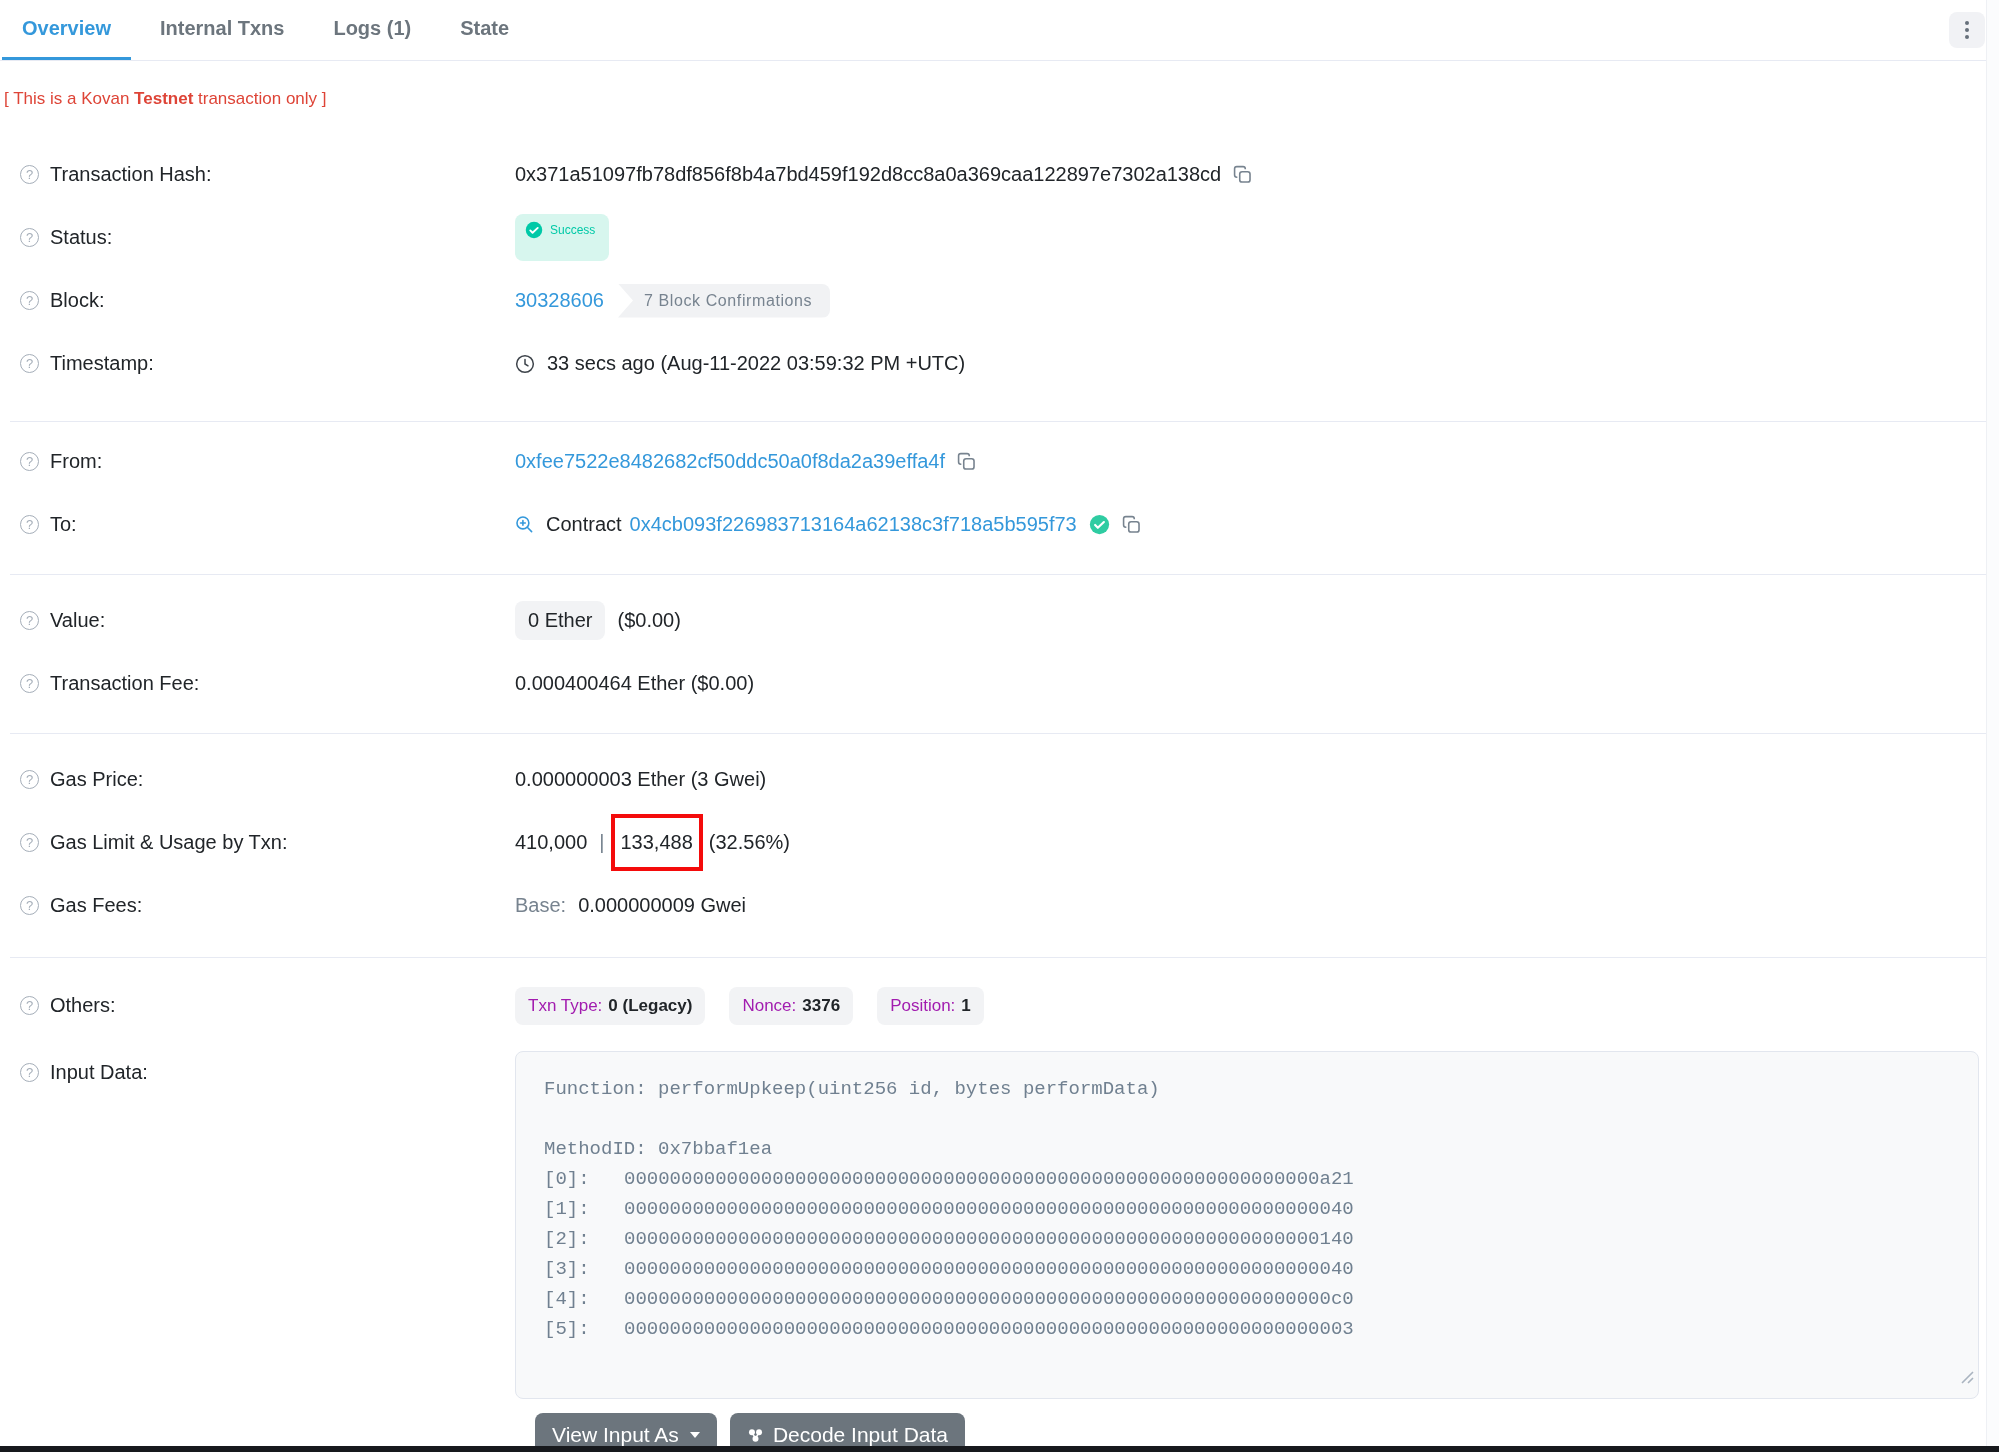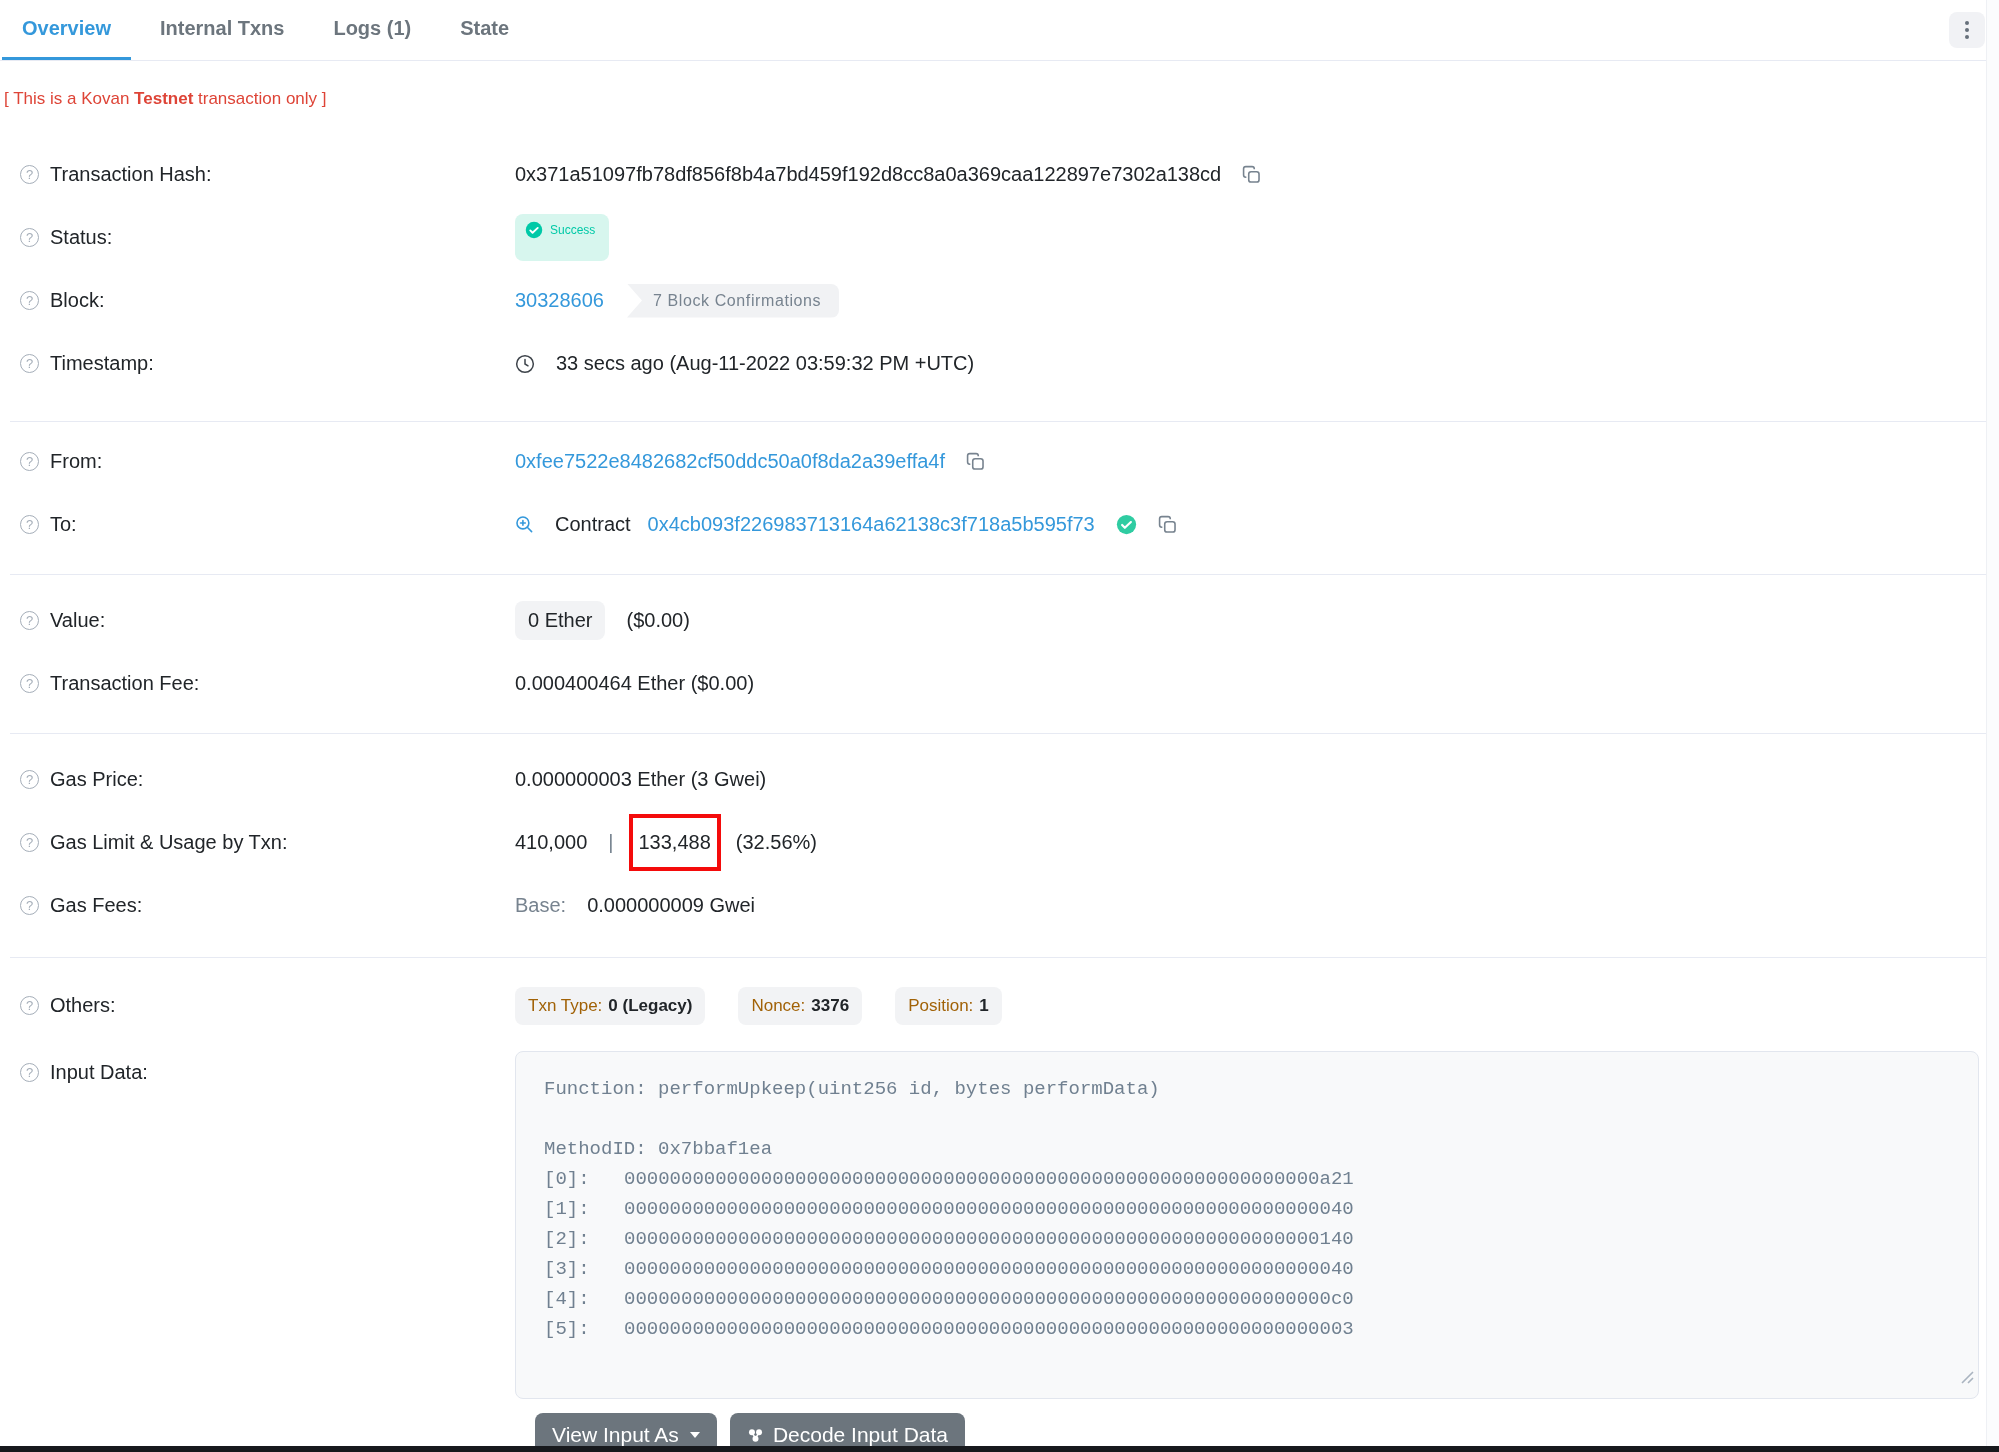--- a/index.html
+++ b/index.html
@@ -59,21 +59,21 @@
   .section.s4 { padding-top:14px; padding-bottom:20px; }
   .section.s5 { padding-top:16px; padding-bottom:0; border-bottom:none; }
   .row { display:flex; align-items:center; min-height:63px; }
   .row.top-align { align-items:flex-start; }
   .label-col {
     width:495px; flex:0 0 495px;
     display:flex; align-items:center; gap:11px;
     color:#212529;
   }
   .row.top-align .label-col { padding-top:10px; }
-  .value-col { flex:1; display:flex; align-items:center; gap:21px; min-width:0; }
+  .value-col { flex:1; display:flex; align-items:center; gap:12px; min-width:0; }
   .row.top-align .value-col { align-items:flex-start; }
 
   .q-icon {
     width:19px; height:19px; flex:0 0 19px;
     border:1px solid #a5aeb9;
     border-radius:50%;
     color:#a5aeb9;
     font-size:13px; line-height:17px;
     text-align:center;
     cursor:pointer;
@@ -112,21 +112,21 @@
     display:inline-flex; gap:6px; align-items:center;
   }
   .pill {
     background:#f2f3f5;
     border-radius:8px;
     padding:9px 13px;
     font-size:17px;
     display:inline-flex; gap:6px; align-items:center;
     margin-right:12px;
   }
-  .pill-k { color:#a16207; }
+  .pill-k { color:#a21caf; }
   .pill-v { color:#212529; font-weight:700; }
 
   
   .red-wrap { position:relative; display:inline-block; padding:0 4px; }
   .red-annotation {
     position:absolute;
     left:-6px; right:-6px; top:-17px; bottom:-17px;
     border:4px solid #f40b0b;
     pointer-events:none;
   }

